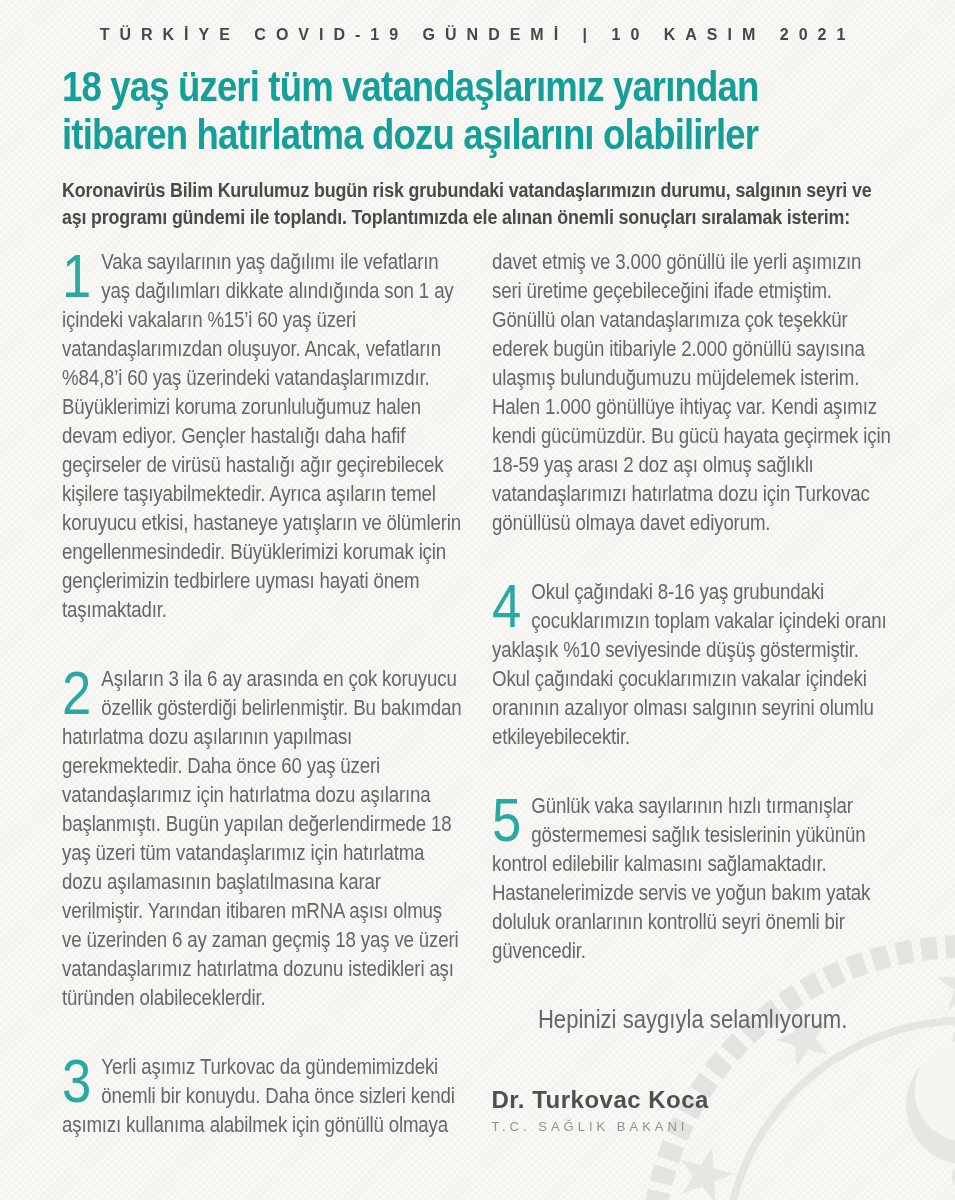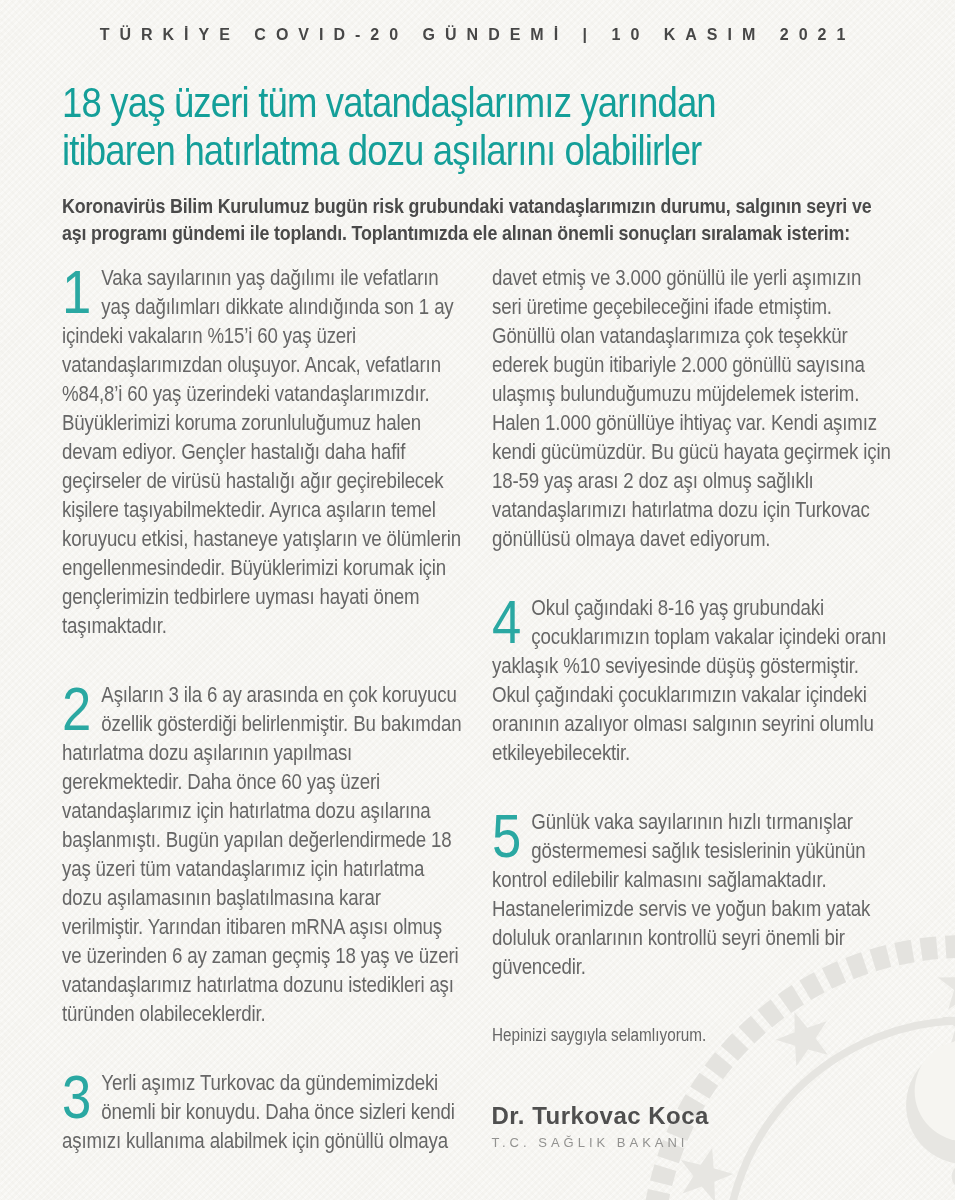--- a/index.html
+++ b/index.html
@@ -20,39 +20,39 @@
   .content{position:relative;z-index:1;}
   
   .masthead{
     text-align:center;
     font-size:16px;font-weight:bold;color:#474747;
     letter-spacing:10px;white-space:nowrap;
   }
   
   .cond{transform:scaleX(0.85);transform-origin:left top;width:117.6%;}
   
-  .headline{margin-top:34px;color:#149f99;font-weight:normal;}
+  .headline{margin-top:18px;color:#149f99;font-weight:bold;}
   .headline .hline{
     font-size:43px;line-height:48px;letter-spacing:-1px;white-space:nowrap;
   }
   
   .intro{
     margin-top:18px;font-weight:bold;color:#4a4a4a;
     font-size:21px;line-height:27px;letter-spacing:-0.2px;
   }
   
   .columns{margin-top:17px;display:flex;gap:28px;}
   .col{flex:1 1 0;min-width:0;}
   .item{margin:0 0 40px 0;color:#666666;font-size:22px;line-height:29px;letter-spacing:-0.2px;}
   .item .num{
     float:left;
     font-size:62px;line-height:52px;font-weight:200;
     color:#2aa8a2;margin:3px 12px 0 0;
   }
-  .closing{margin:0 0 0 0;color:#666666;font-size:18px;line-height:29px;}
+  .closing{margin:0 0 0 0;color:#666666;font-size:26px;line-height:29px;text-align:center;}
   .signature{margin-top:52px;}
   .sig-name{font-size:24px;font-weight:bold;color:#4f4f4f;letter-spacing:0.5px;}
   .sig-title{margin-top:5px;font-size:13px;color:#929290;letter-spacing:4px;white-space:nowrap;}
   
   .watermark{
     position:absolute;left:585px;top:880px;width:760px;height:760px;z-index:0;
   }
 </style>
 </head>
 <body>
@@ -94,21 +94,21 @@
       <rect x="394" y="324" width="12" height="330" rx="6"></rect>
       <use href="#wingL"></use>
       <use href="#wingL" transform="translate(800,0) scale(-1,1)"></use>
       <path d="M362,484 C362,512 438,512 438,542 C438,572 362,572 362,602 C362,630 434,632 436,654" fill="none" stroke="#e7e6e2" stroke-width="11" stroke-linecap="round"></path>
       <path d="M438,484 C438,512 362,512 362,542 C362,572 438,572 438,602 C438,630 366,632 364,654" fill="none" stroke="#e7e6e2" stroke-width="11" stroke-linecap="round"></path>
     </g>
   </svg>
 
   <div class="content">
 
-    <div class="masthead">TÜRKİYE COVID-20 GÜNDEMİ | 10 KASIM 2021</div>
+    <div class="masthead">TÜRKİYE COVID-19 GÜNDEMİ | 10 KASIM 2021</div>
 
     <div class="headline">
       <div class="cond">
         <div class="hline">18 yaş üzeri tüm vatandaşlarımız yarından</div>
         <div class="hline">itibaren hatırlatma dozu aşılarını olabilirler</div>
       </div>
     </div>
 
     <div class="intro">
       <div class="cond">Koronavirüs Bilim Kurulumuz bugün risk grubundaki vatandaşlarımızın durumu, salgının seyri ve aşı programı gündemi ile toplandı. Toplantımızda ele alınan önemli sonuçları sıralamak isterim:</div>

